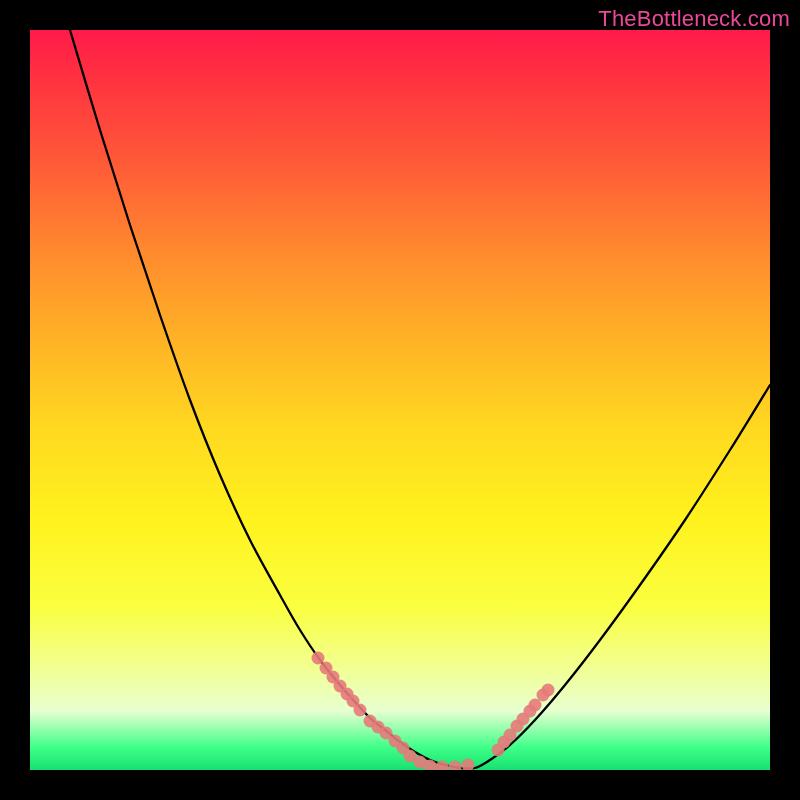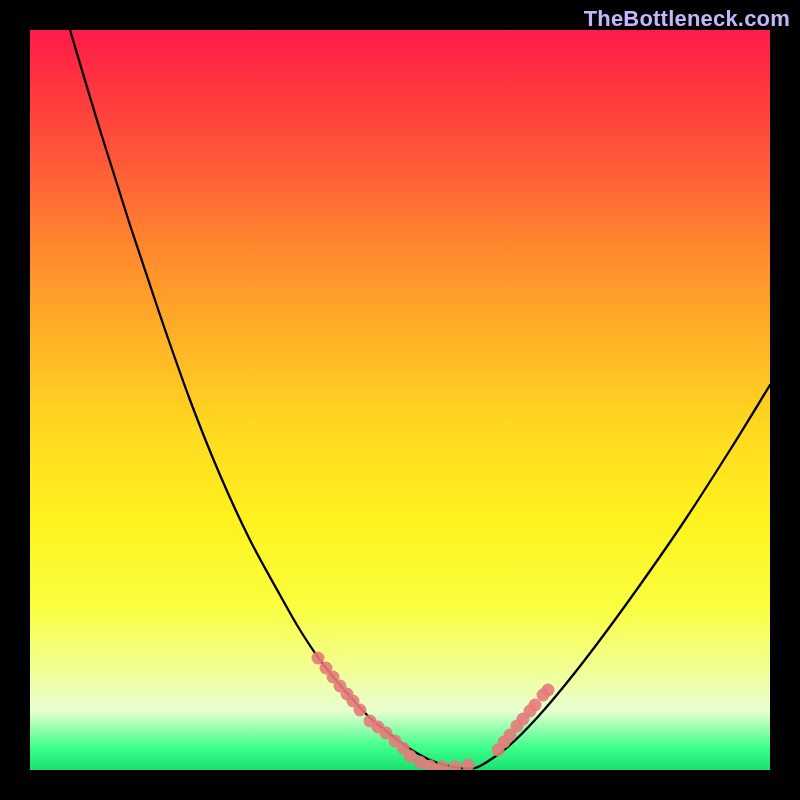--- a/index.html
+++ b/index.html
@@ -36,24 +36,24 @@
       #faff40 78%,
       #f2ff90 86%,
       #e8ffd0 92%,
       #3dff88 97%,
       #18e070 100%);
   }
   .watermark {
     position: absolute;
     top: 6px;
     right: 10px;
-    color: #c4b5fd;
+    color: #ec4899;
     font-size: 22px;
     letter-spacing: 0.2px;
-    font-weight: 700;
+    font-weight: 400;
     text-align: center;
   }
   svg.curve {
     position: absolute;
     top: 0;
     left: 0;
     width: 740px;
     height: 740px;
   }
 </style>

